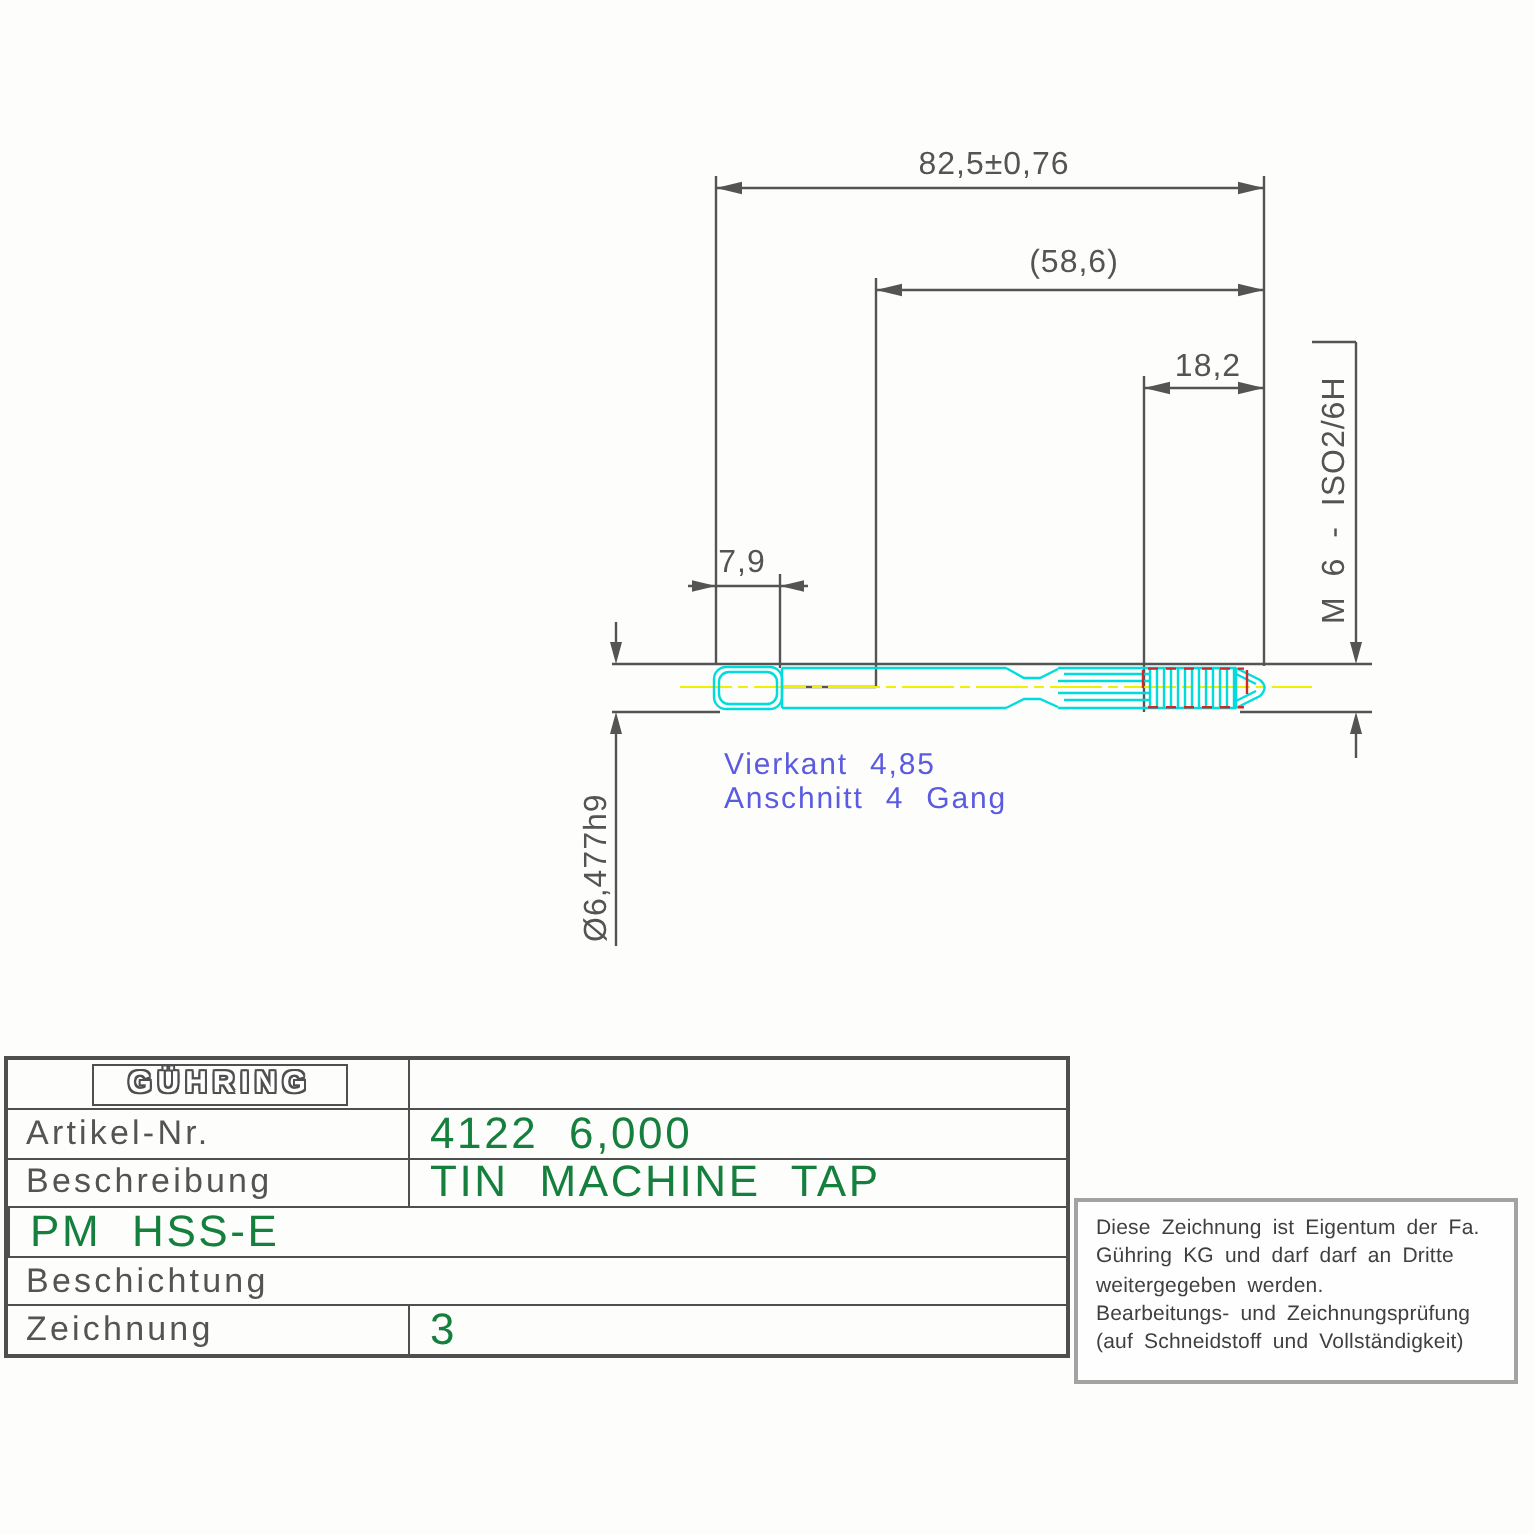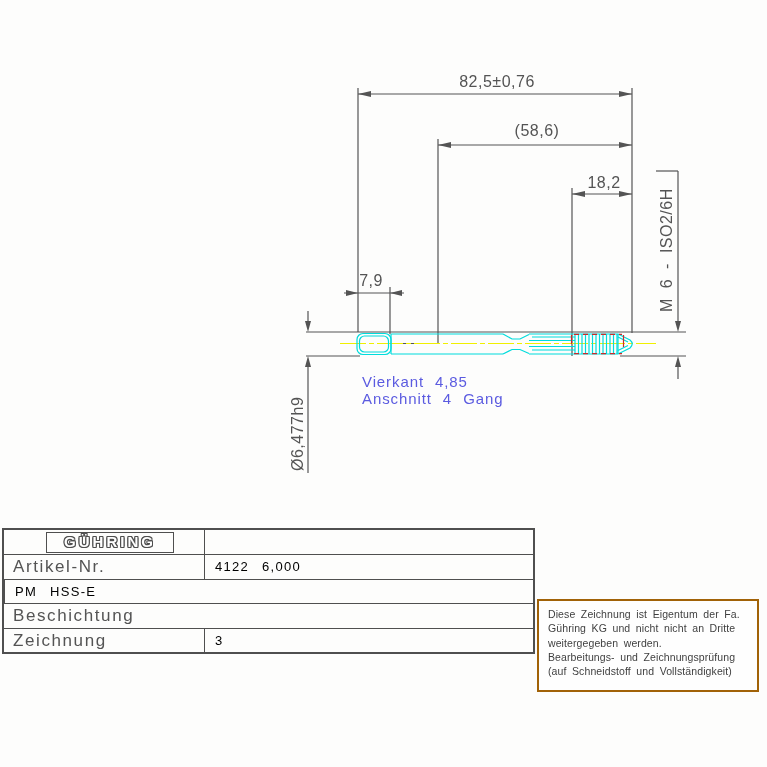--- a/index.html
+++ b/index.html
@@ -19,38 +19,38 @@
   }
   .tr{display:flex;align-items:center;height:23.6px;border-top:1.5px solid #4f4f4f;}
   .tr.first{border-top:none;height:24px;}
   .td-label{
     width:200px;flex:0 0 200px;padding-left:9px;box-sizing:border-box;
     color:#545454;font-size:17px;letter-spacing:1.6px;white-space:nowrap;
   }
   .td-value{
     flex:1;align-self:stretch;display:flex;align-items:center;
     border-left:1.5px solid #4f4f4f;padding-left:10px;
-    color:#000000;font-size:13px;letter-spacing:1.3px;word-spacing:8px;white-space:nowrap;
+    color:#15803d;font-size:22px;letter-spacing:1.3px;word-spacing:8px;white-space:nowrap;
   }
   .logo-box{
     margin-left:33px;width:126px;height:19px;border:1.5px solid #4f4f4f;
     display:flex;align-items:flex-start;justify-content:center;
   }
   .logo-text{
     font-size:15px;font-weight:bold;letter-spacing:3px;color:#ffffff;
     text-shadow:-1px -1px 0 #4f4f4f,1px -1px 0 #4f4f4f,-1px 1px 0 #4f4f4f,
                  1px 1px 0 #4f4f4f,0 -1px 0 #4f4f4f,0 1px 0 #4f4f4f,
                 -1px 0 0 #4f4f4f,1px 0 0 #4f4f4f;
     white-space:nowrap;
   }
 
   
   .disclaimer{
     position:absolute;left:537px;top:599px;width:222px;height:93px;
-    border:2px solid #a16207;box-sizing:border-box;background:#fefefe;
+    border:2px solid #a3a3a3;box-sizing:border-box;background:#fefefe;
     padding:6px 2px 0 9px;
     font-size:10.5px;line-height:14.3px;color:#3f3f3f;
     letter-spacing:.1px;word-spacing:2.5px;white-space:nowrap;
   }
 </style>
 </head>
 <body>
 
 <div class="sheet">
 
@@ -167,32 +167,36 @@
         </div>
       </div>
       <div class="td-value"></div>
     </div>
 
     <div class="tr">
       <div class="td-label">Artikel-Nr.</div>
       <div class="td-value">4122 6,000</div>
     </div>
     <div class="tr">
+      <div class="td-label">Beschreibung</div>
+      <div class="td-value">TIN MACHINE TAP</div>
+    </div>
+    <div class="tr">
       <div class="td-value">PM HSS-E</div>
     </div>
     <div class="tr">
       <div class="td-label">Beschichtung</div>
     </div>
     <div class="tr">
       <div class="td-label">Zeichnung</div>
       <div class="td-value">3</div>
     </div>
   </div>
 
   <div class="disclaimer">
     <div>Diese Zeichnung ist Eigentum der Fa.</div>
-    <div>Gühring KG und nicht nicht an Dritte</div>
+    <div>Gühring KG und darf darf an Dritte</div>
     <div>weitergegeben werden.</div>
     <div>Bearbeitungs- und Zeichnungsprüfung</div>
     <div>(auf Schneidstoff und Vollständigkeit)</div>
   </div>
 
 </div>
 
 </body></html>

